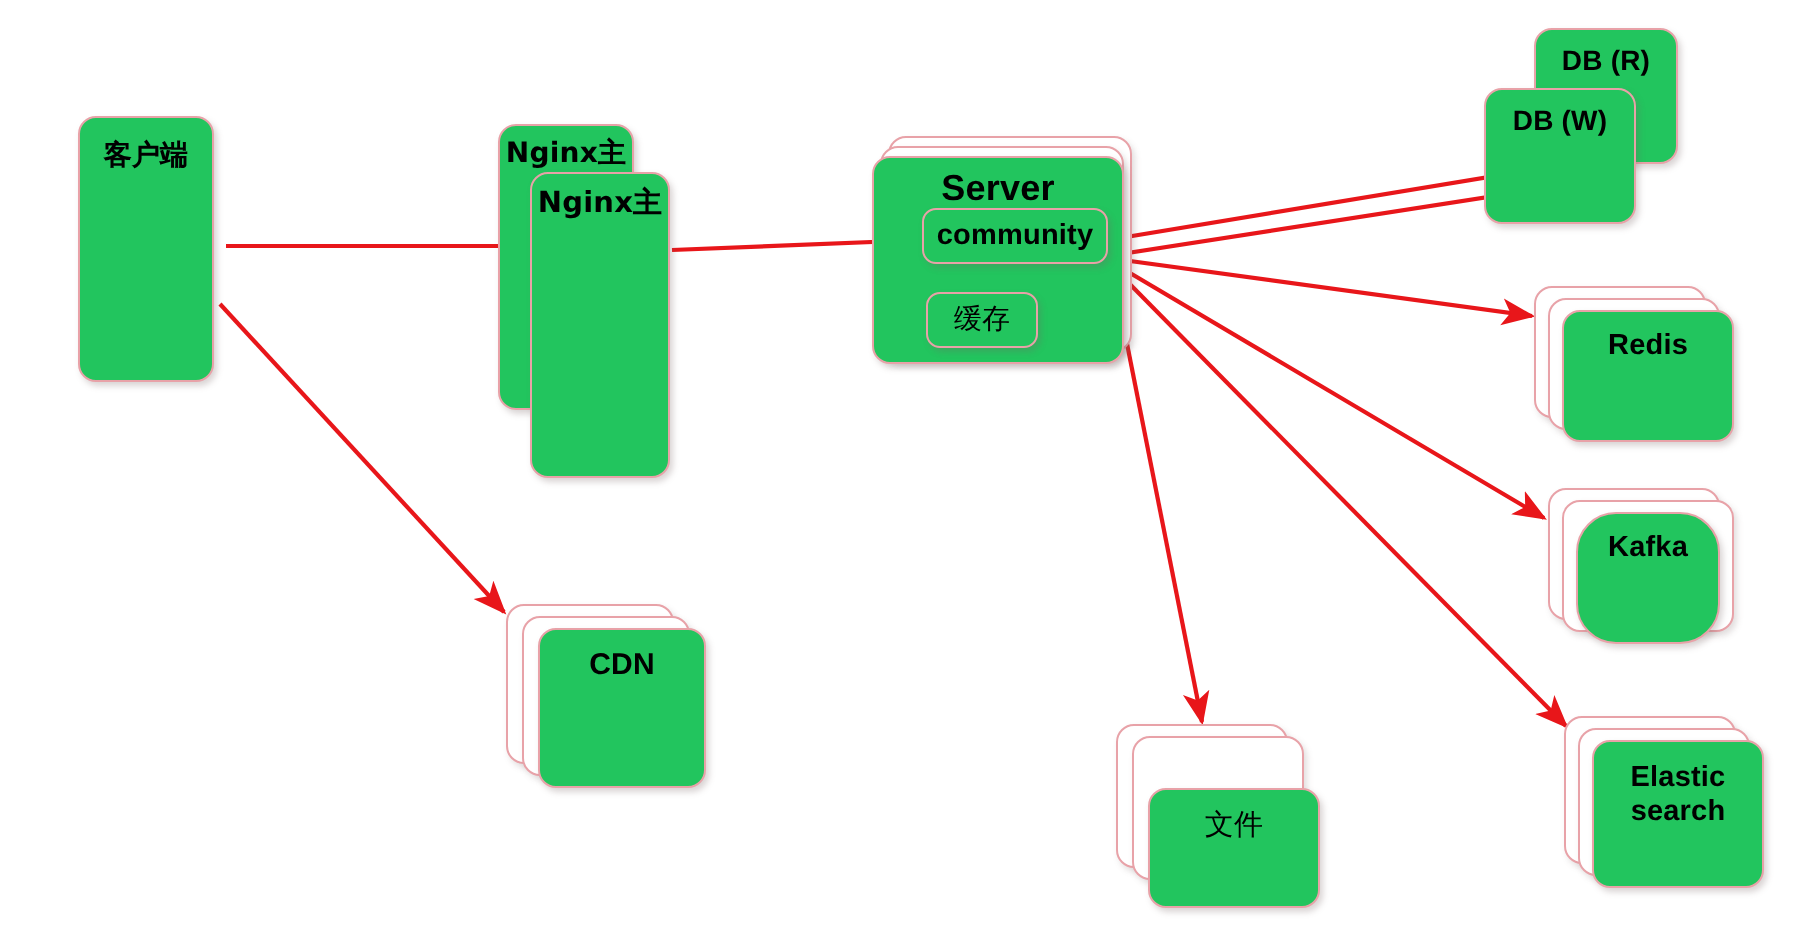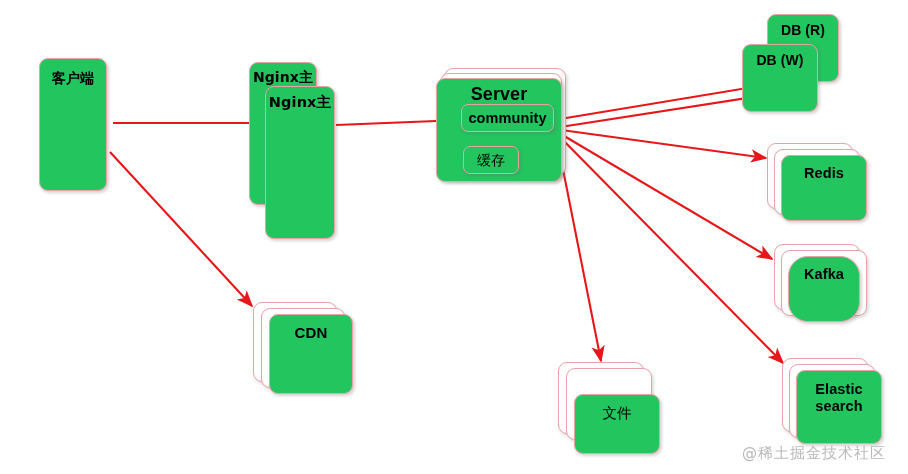--- a/index.html
+++ b/index.html
@@ -145,15 +145,14 @@
     <span class="cap" style="font-size:14.5px;padding-top:10px;">Elastic</span>
     <span class="cap" style="font-size:14.5px;">search</span>
   </div>
 
   <div class="stack-layer" style="left:558px;top:362px;width:86px;height:72px;"></div>
   <div class="stack-layer" style="left:566px;top:368px;width:86px;height:72px;"></div>
   <div class="node" style="left:574px;top:374px;width:86px;height:60px;margin-top:20px;">
     <span class="cap cn" style="font-size:14.5px;padding-top:10px;font-weight:normal;">文件</span>
   </div>
 
-  <div class="watermark" style="left:742px;top:444px;">@稀土掘金技术社区</div>
 
 </div>
 
 </body></html>

